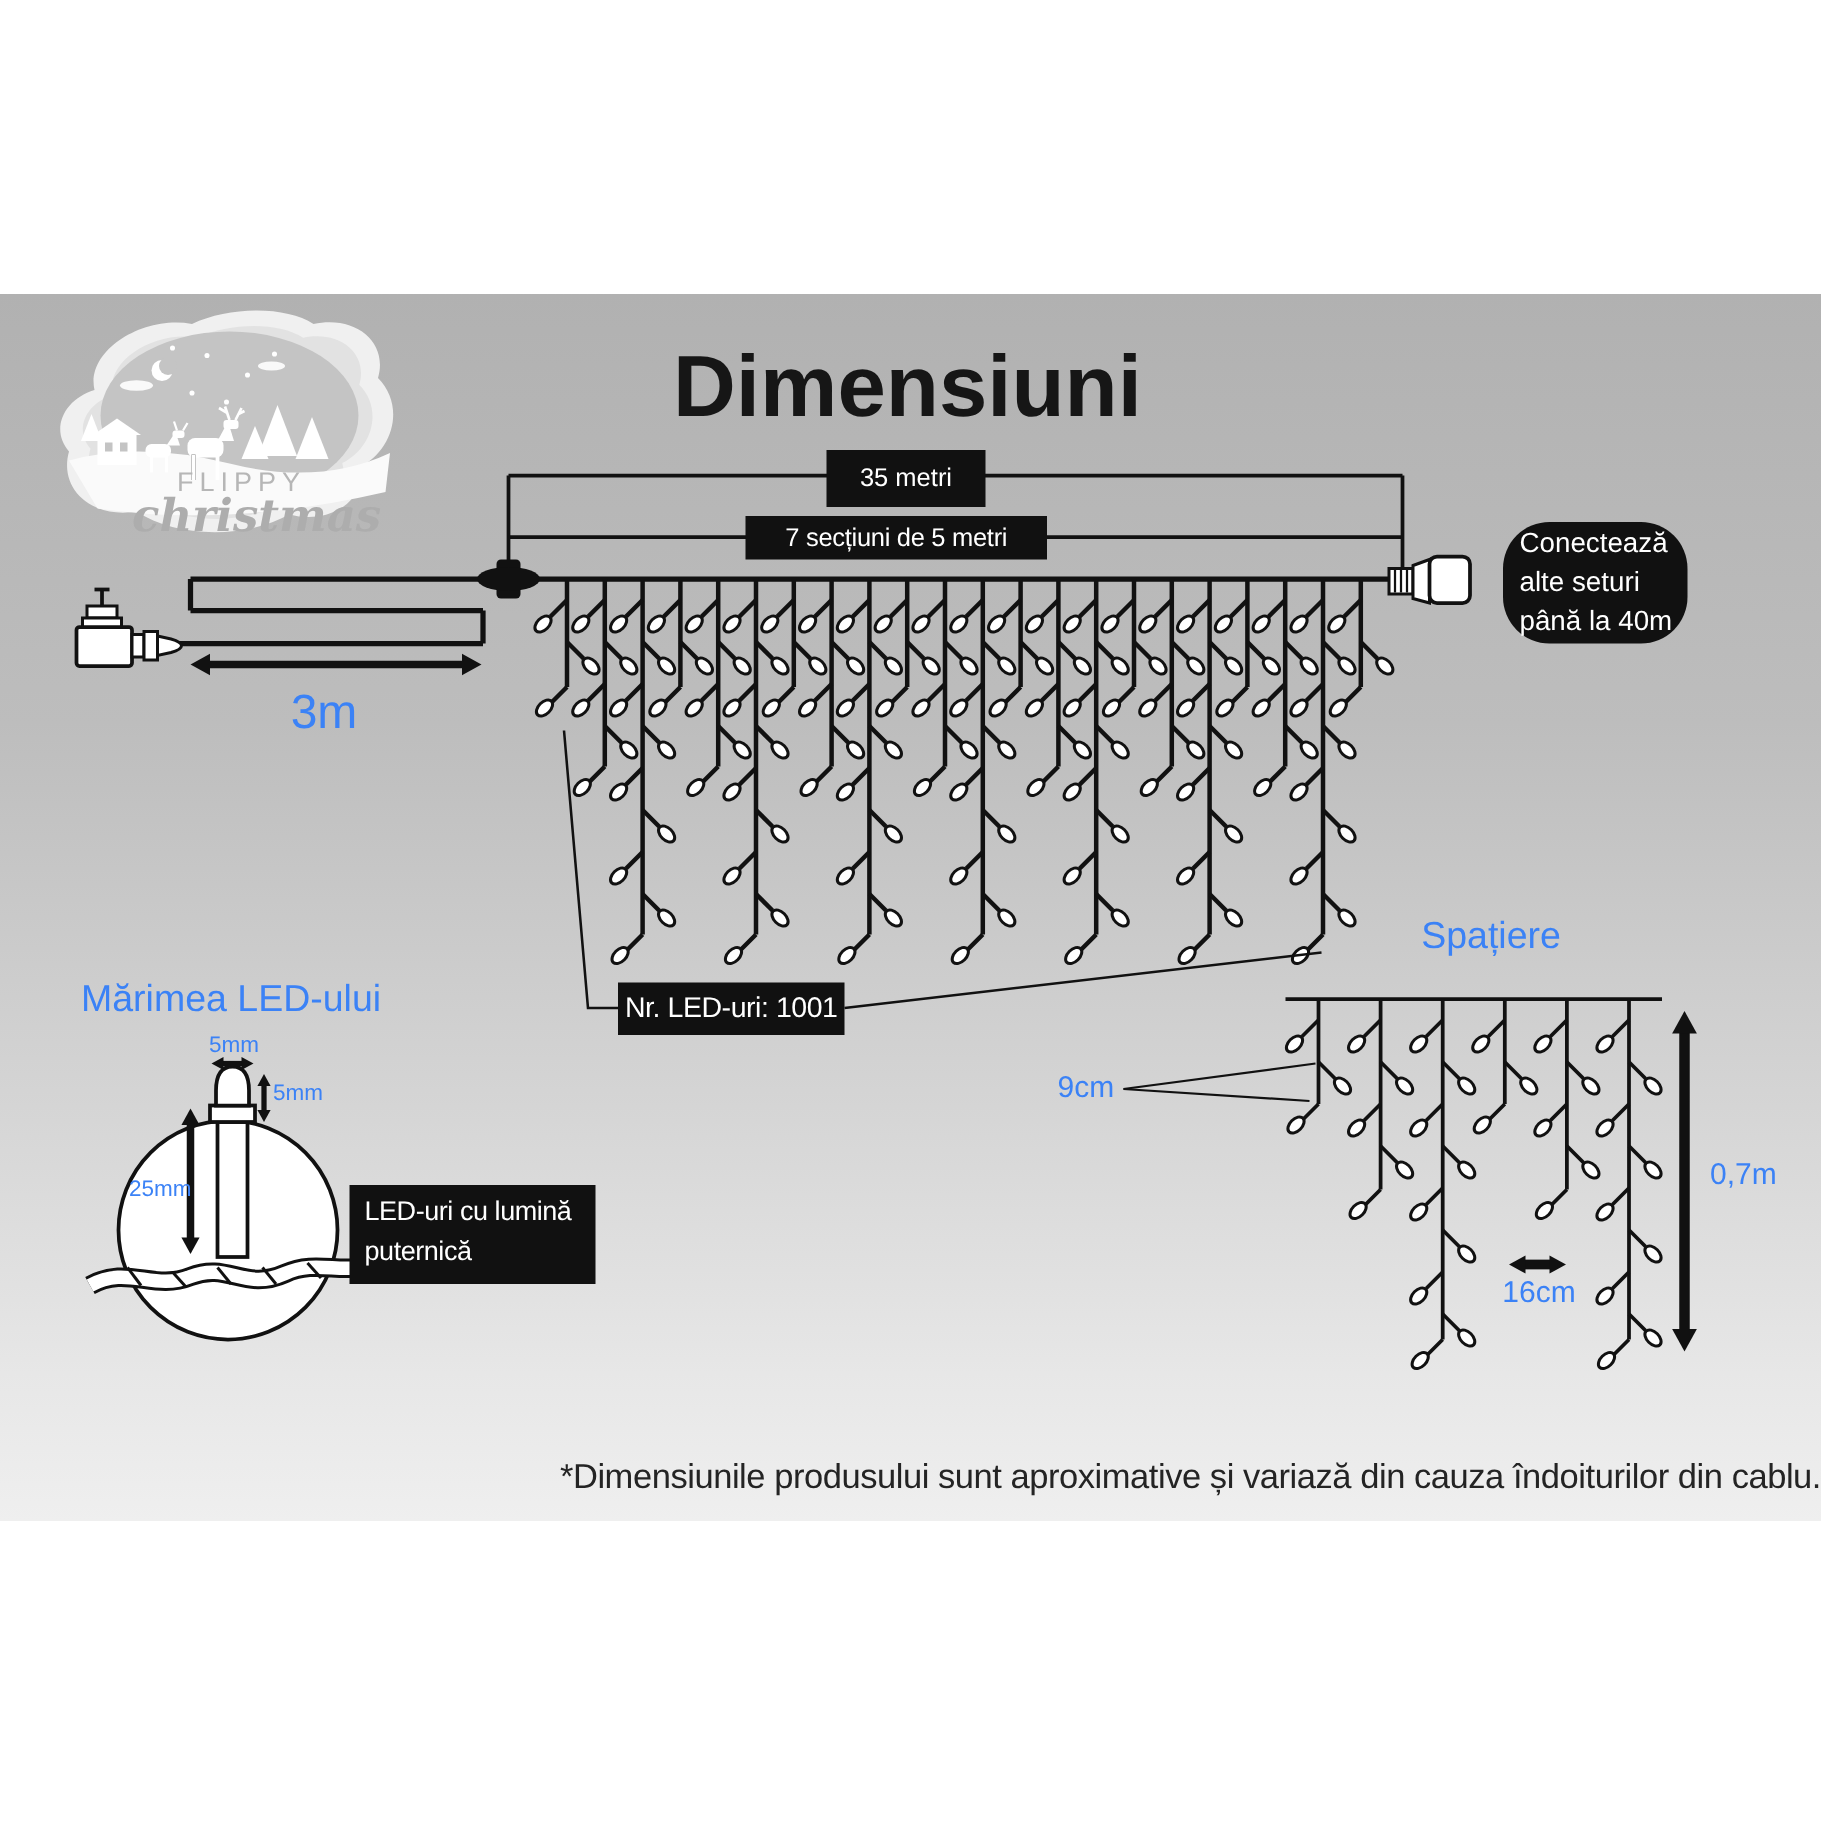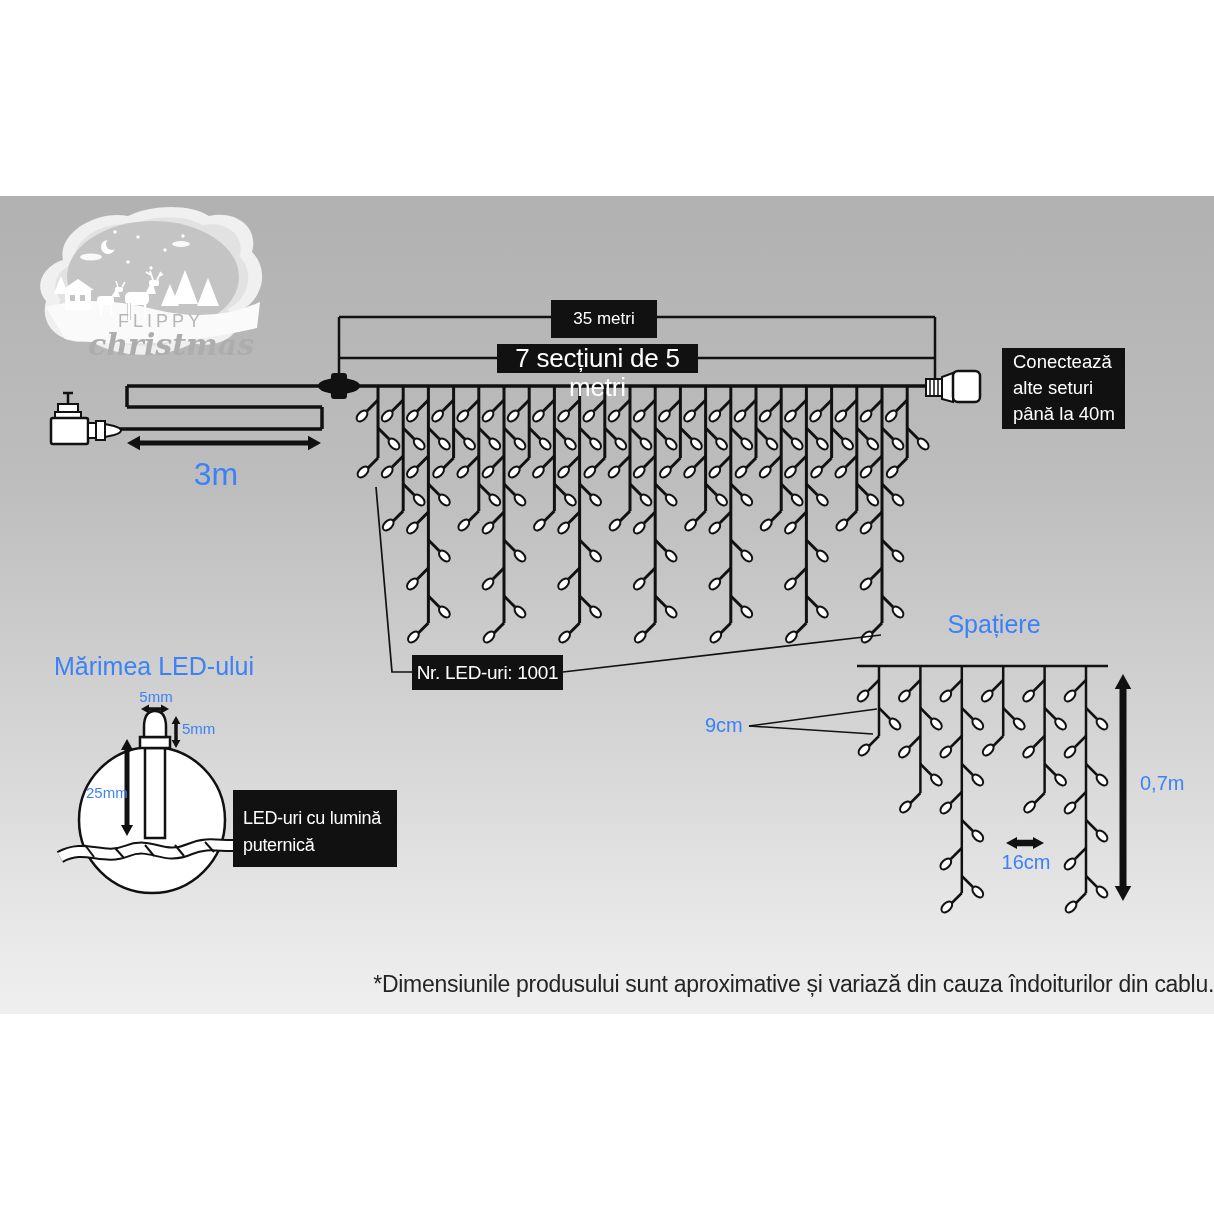--- a/index.html
+++ b/index.html
@@ -6,25 +6,25 @@
   .stage{position:relative;width:1214px;height:1214px;background:#ffffff;overflow:hidden;
          font-family:"Liberation Sans", sans-serif;color:#151515;}
   .band{position:absolute;left:0;top:196px;width:1214px;height:818px;
         background:linear-gradient(to bottom,#b1b1b1 0%,#bdbdbd 35%,#d4d4d4 65%,#e7e7e7 88%,#efefef 100%);}
   #art{position:absolute;left:0;top:0;width:1214px;height:1214px;}
   .abs{position:absolute;white-space:nowrap;}
   .page-title{left:305px;top:224px;width:600px;text-align:center;
               font-size:58px;font-weight:bold;letter-spacing:0;color:#161616;}
   .tag{position:absolute;background:#111111;color:#ffffff;}
   .box-35{left:551px;top:300px;width:106px;height:38px;font-size:17px;line-height:38px;text-align:center;}
-  .box-7s{left:497px;top:344px;width:201px;height:29px;font-size:26px;line-height:29px;text-align:center;letter-spacing:-0.2px;}
-  .box-connect{left:1002px;top:348px;width:123px;height:80px;font-size:18.5px;line-height:26px;padding-top:1px;}
+  .box-7s{left:497px;top:344px;width:201px;height:29px;font-size:17px;line-height:29px;text-align:center;letter-spacing:-0.2px;}
+  .box-connect{left:1002px;top:348px;width:123px;height:80px;font-size:18.5px;line-height:26px;padding-top:1px;border-radius:31px;}
   .box-connect div{padding-left:11px;}
   .box-count{left:412px;top:655px;width:151px;height:35px;font-size:19px;line-height:35px;text-align:center;letter-spacing:-0.3px;}
-  .box-led{left:233px;top:790px;width:164px;height:62px;font-size:18px;line-height:27px;padding-top:15px;letter-spacing:-0.3px;}
+  .box-led{left:233px;top:790px;width:164px;height:62px;font-size:18px;line-height:27px;padding-top:4px;letter-spacing:-0.3px;}
   .box-led div{padding-left:10px;}
   .lbl{color:#3b82f6;}
   .lbl-3m{left:156px;top:456px;width:120px;text-align:center;font-size:32px;}
   .lbl-spatiere{left:938px;top:610px;width:112px;text-align:center;font-size:25px;}
   .lbl-marimea{left:54px;top:652px;font-size:25px;}
   .lbl-9cm{left:705px;top:714px;font-size:20px;}
   .lbl-07m{left:1140px;top:772px;font-size:20px;}
   .lbl-16cm{left:976px;top:851px;width:100px;text-align:center;font-size:20px;}
   .lbl-5mm-w{left:116px;top:688px;width:80px;text-align:center;font-size:15px;}
   .lbl-5mm-h{left:182px;top:720px;font-size:15px;}
@@ -481,20 +481,21 @@
         <polygon points="176,716 171.6,724 180.4,724" fill="#111111"></polygon>
         <line x1="127" y1="747.8" x2="127" y2="827.2" stroke="#111111" stroke-width="5" stroke-linecap="butt"></line>
         <polygon points="127,836 120.95,825 133.05,825" fill="#111111"></polygon>
         <polygon points="127,739 120.95,750 133.05,750" fill="#111111"></polygon>
       </g>
     </svg>
 
   <div class="abs logo-flippy">FLIPPY</div>
   <div class="abs logo-christmas">christmas</div>
 
+  <div class="abs page-title">Dimensiuni</div>
 
   <div class="tag box-35">35 metri</div>
   <div class="tag box-7s">7 secțiuni de 5 metri</div>
 
   <div class="tag box-connect">
     <div>Conectează</div>
     <div>alte seturi</div>
     <div>până la 40m</div>
   </div>
 

